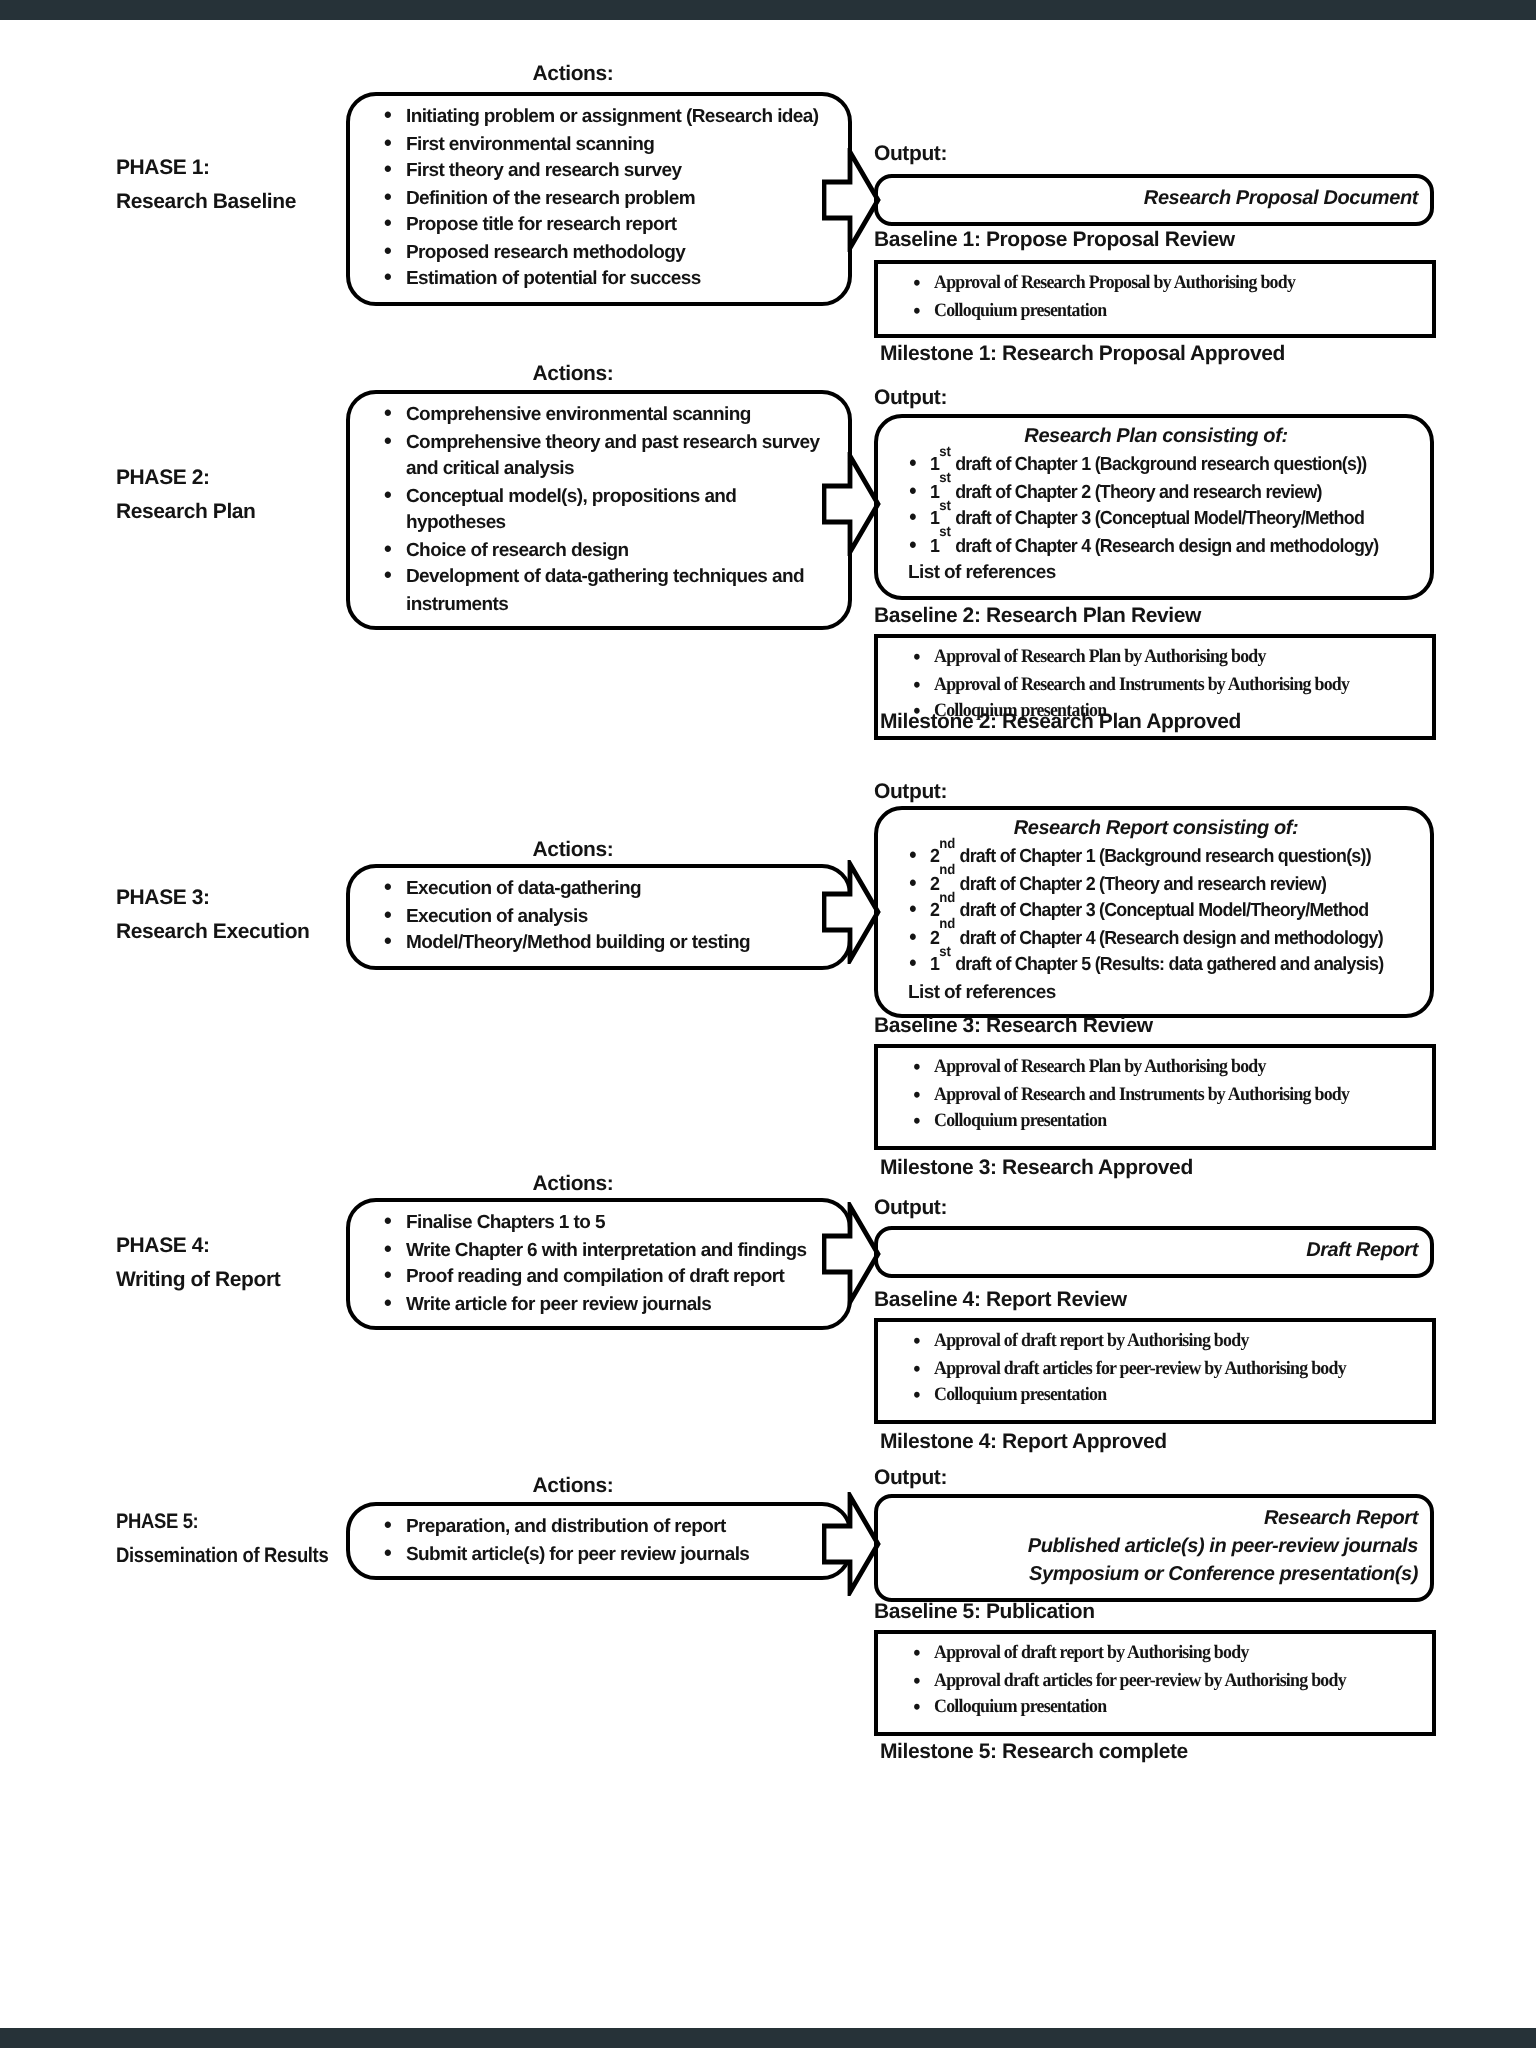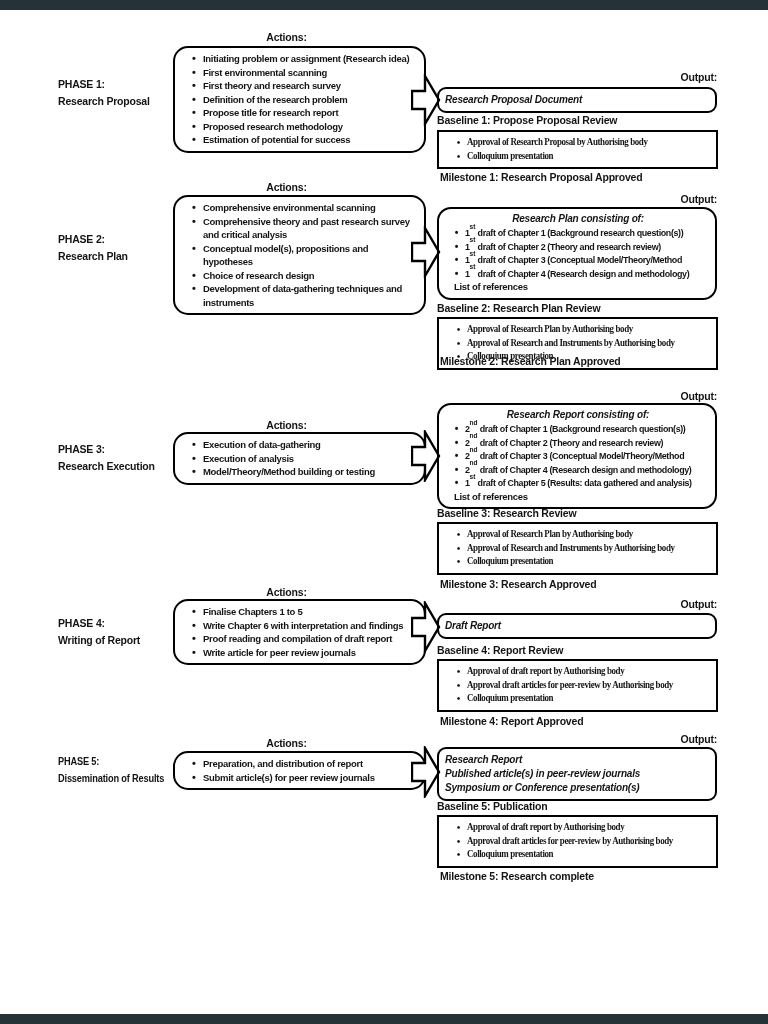--- a/index.html
+++ b/index.html
@@ -22,21 +22,21 @@
     position:absolute; left:58px; width:160px;
     font-weight:bold; font-size:10.5px; letter-spacing:-0.2px;
     line-height:17px; white-space:nowrap;
   }
   .phase-label.condense { transform:scaleX(0.88); transform-origin:0 50%; }
 
   .col-label {
     position:absolute; font-weight:bold; font-size:10.5px; letter-spacing:-0.2px;
   }
   .actions-label { left:160px; width:253px; text-align:center; }
-  .output-label  { left:437px; width:280px; text-align:right; }
+  .output-label  { left:437px; width:280px; text-align:left; }
 
   .actions-box {
     position:absolute; left:160px; width:253px;
     border:2.5px solid #000; border-radius:15px;
     background:transparent; padding:4px 5px 4px 8px;margin-left:13px;
   }
   ul { list-style:none; margin:0; padding:0 0 0 20px; }
   li {
     position:relative; font-weight:bold; font-size:9.5px; letter-spacing:-0.3px;
     line-height:13.5px;
@@ -45,21 +45,21 @@
 
   .arrow { position:absolute; left:411px; width:30px; height:52px; }
   .arrow svg { display:block; width:100%; height:100%; }
 
   .output-box {
     position:absolute; left:437px; width:280px;
     background:transparent; overflow:hidden;
   }
   .output-box.lines {
     border:2px solid #000; border-radius:9px; padding:4px 6px;
-    text-align:left;
+    text-align:right;
   }
   .output-box.lines .oline {
     font-weight:bold; font-style:italic; font-size:10px; letter-spacing:-0.2px;
     line-height:14px;
   }
   .output-box.listy {
     border:2.5px solid #000; border-radius:14px; padding:3px 4px 4px 6px;
   }
   .output-title {
     font-weight:bold; font-style:italic; font-size:10px; letter-spacing:-0.2px;
@@ -89,21 +89,21 @@
 </style>
 </head>
 <body>
 
 <div id="top-bar" class="chrome-bar" style="background: rgb(38, 50, 56);"></div>
 <div id="bottom-bar" class="chrome-bar" style="background: rgb(38, 50, 56);"></div>
 
 <section class="phase">
   <div class="phase-label" style="top:76px">
     <div>PHASE 1:</div>
-    <div>Research Proposal</div>
+    <div>Research Baseline</div>
   </div>
   <div class="col-label actions-label" style="top:31px">Actions:</div>
   <div class="actions-box" style="top:46px">
     <ul>
         <li>Initiating problem or assignment (Research idea)</li>
         <li>First environmental scanning</li>
         <li>First theory and research survey</li>
         <li>Definition of the research problem</li>
         <li>Propose title for research report</li>
         <li>Proposed research methodology</li>

